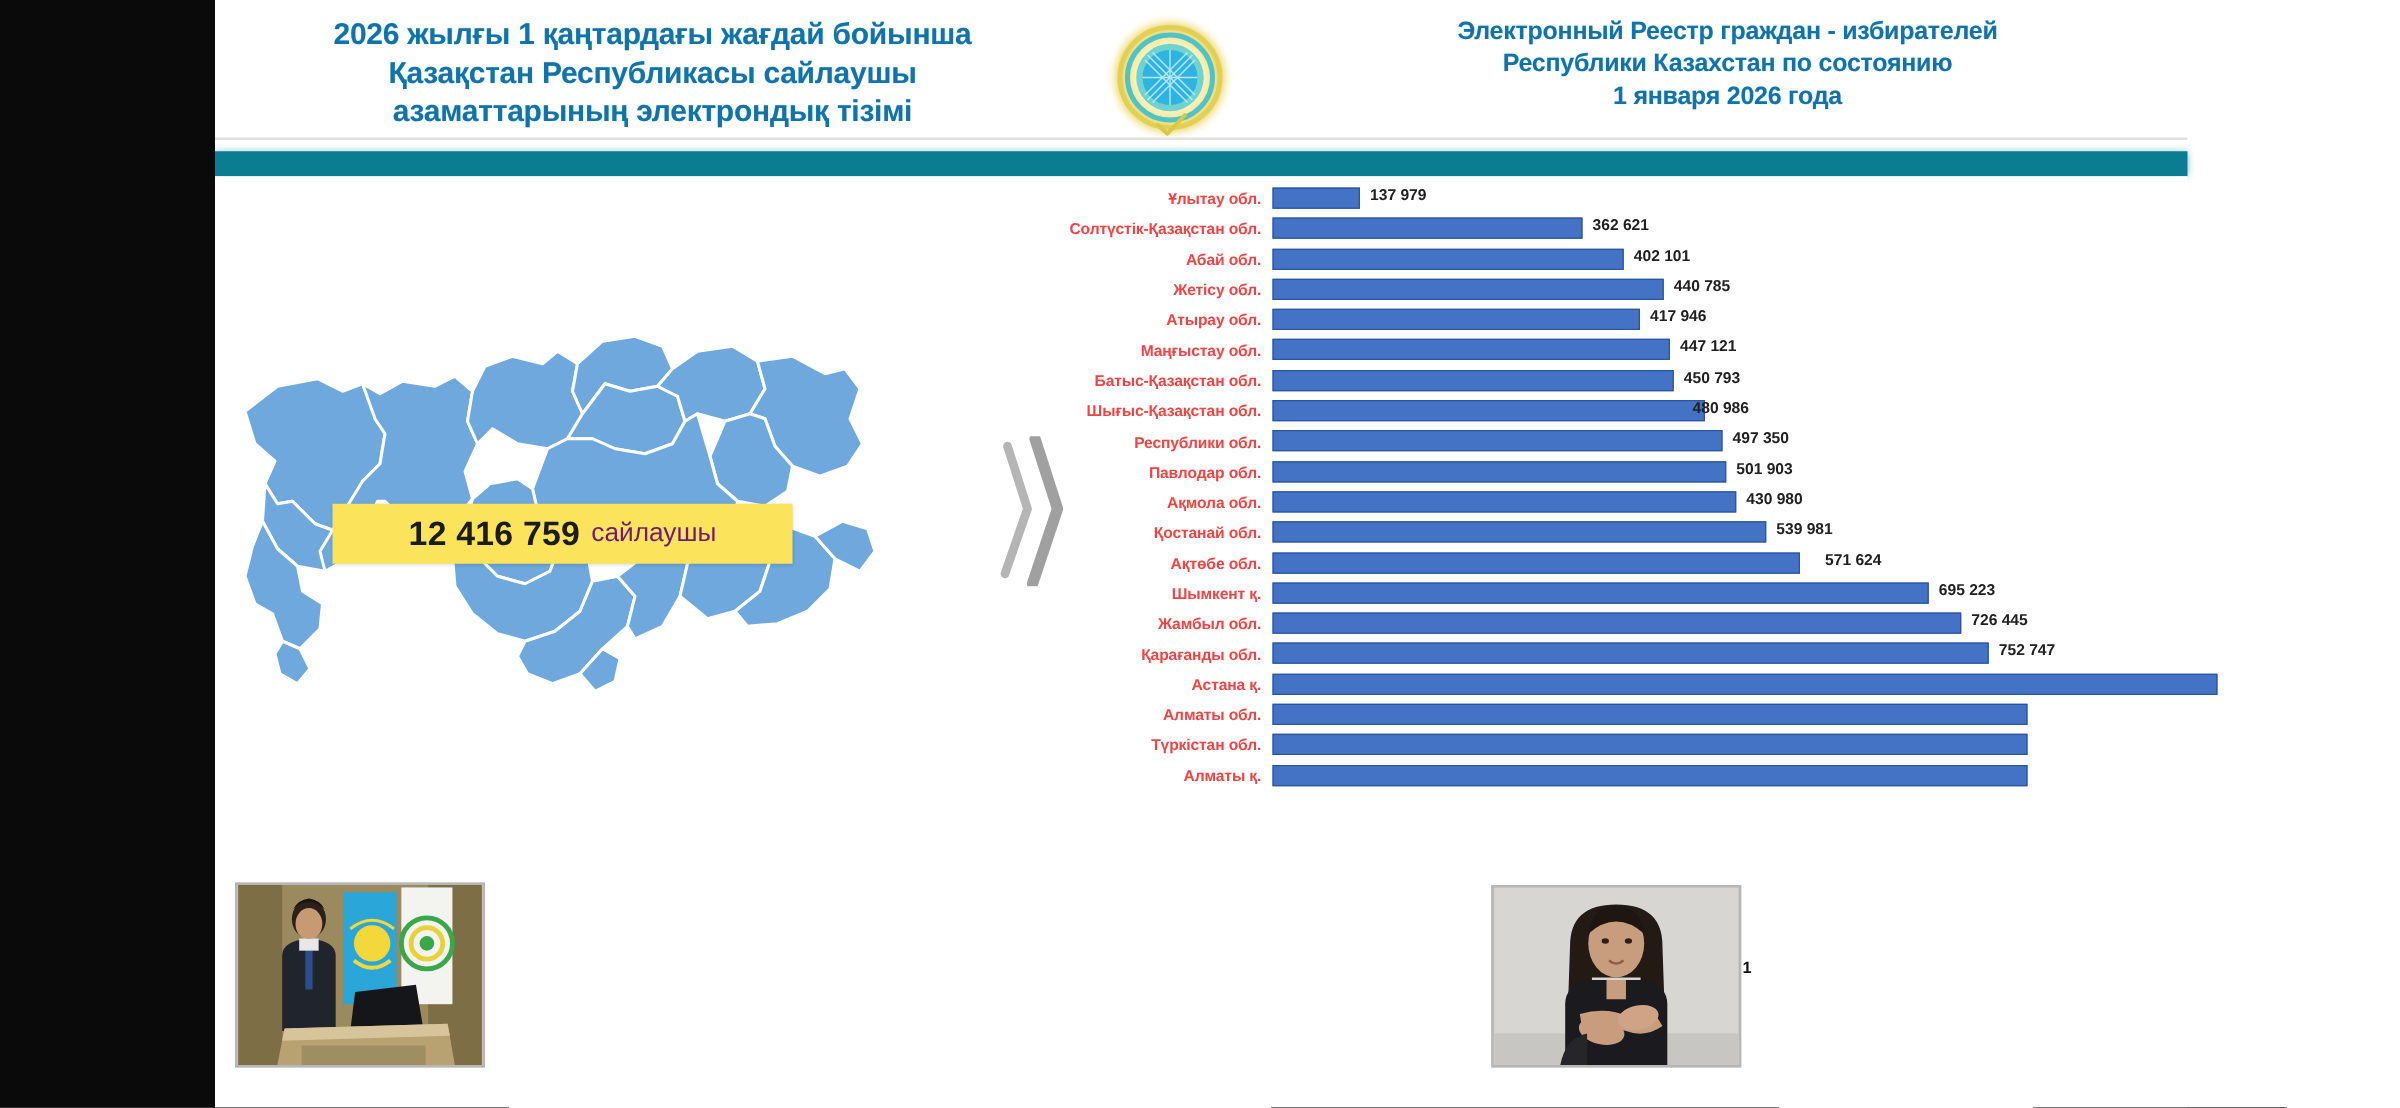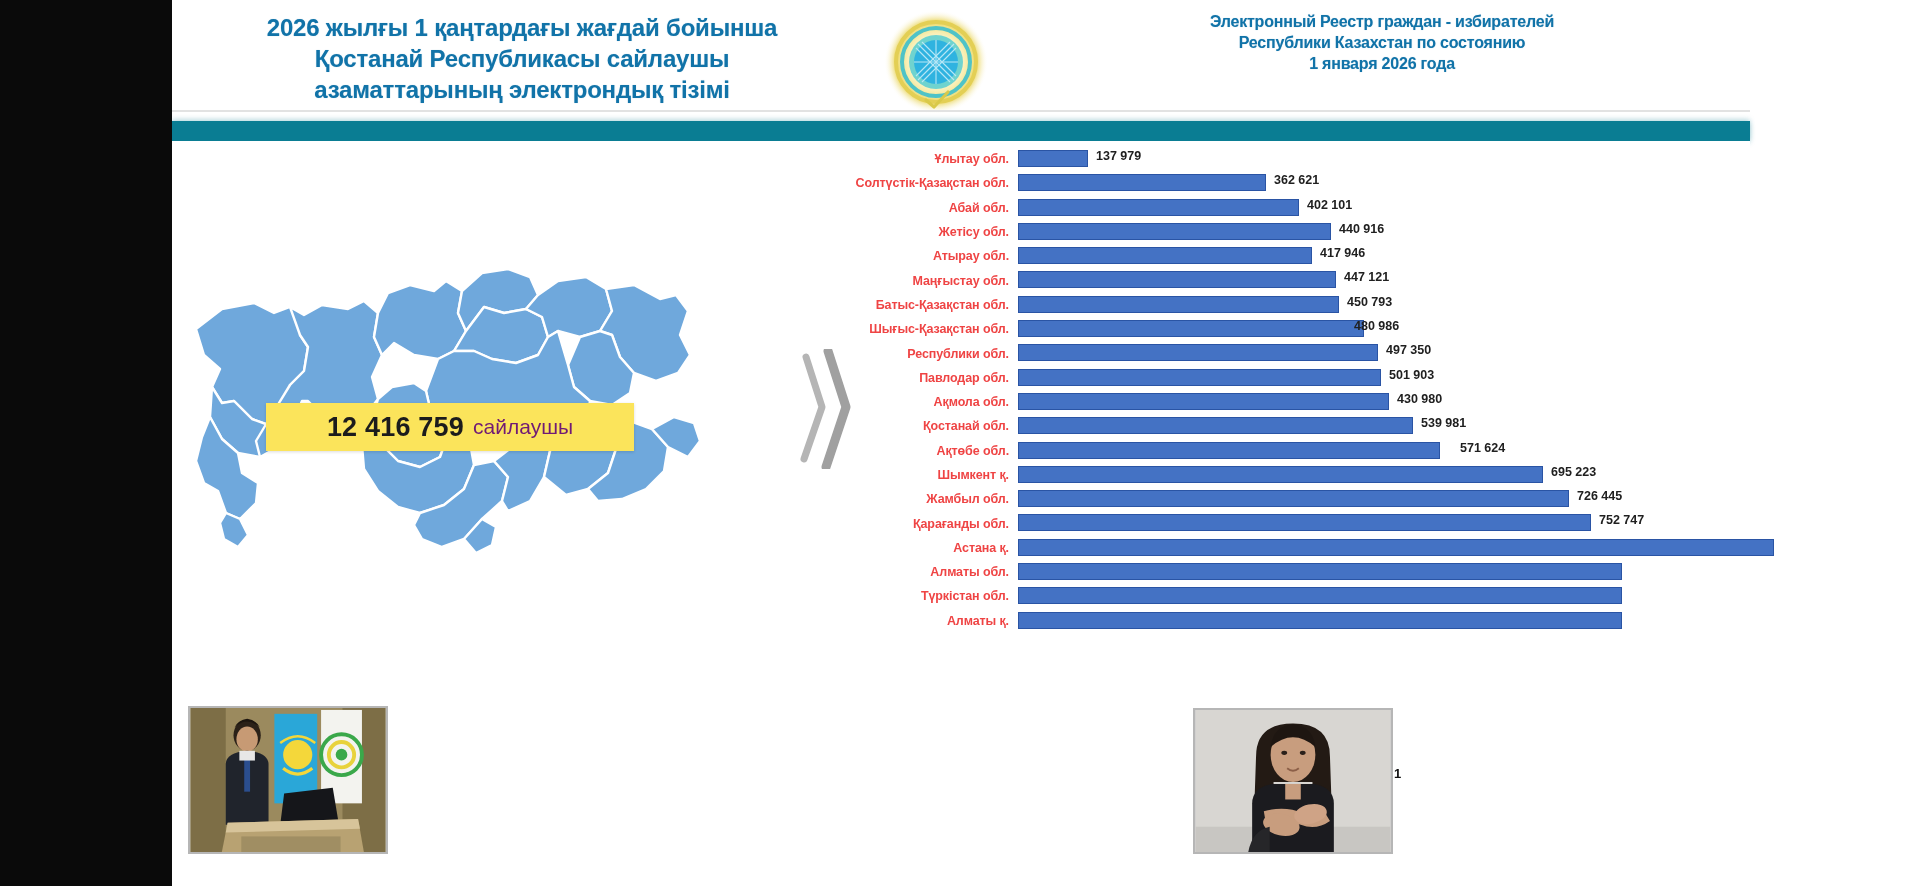--- a/index.html
+++ b/index.html
@@ -39,21 +39,21 @@
     text-align: center;
     letter-spacing: -0.2px;
     text-shadow: 0 0 1px rgba(17,115,168,0.35);
   }
   #hdr-kz {
     left: 30px; top: 12px; width: 640px;
     font-size: 24px;
   }
   #hdr-ru {
     left: 880px; top: 12px; width: 660px;
-    font-size: 16px;
+    font-size: 20px;
   }
   #emblem {
     position: absolute;
     left: 710px; top: 8px;
     width: 108px; height: 108px;
   }
   #header-rule {
     position: absolute;
     left: 0; top: 110px;
     width: 1578px; height: 2px;
@@ -161,21 +161,21 @@
 </head>
 <body>
 
 <div id="screen">
   <div id="slide">
 
     <div id="header">
 
       <div id="hdr-kz" class="hdr-text">
         <div>2026 жылғы 1 қаңтардағы жағдай бойынша</div>
-        <div>Қостанай Республикасы сайлаушы</div>
+        <div>Қазақстан Республикасы сайлаушы</div>
         <div>азаматтарының электрондық тізімі</div>
       </div>
 
       <div id="emblem">
         <svg viewBox="0 0 108 108" xmlns="http://www.w3.org/2000/svg">
           <defs>
             <radialGradient id="glow" cx="50%" cy="50%" r="50%">
               <stop offset="0%" stop-color="#ffffff" stop-opacity="0"></stop>
               <stop offset="55%" stop-color="#f3e27a" stop-opacity="0.55"></stop>
               <stop offset="78%" stop-color="#e8d24f" stop-opacity="0.85"></stop>
@@ -291,21 +291,21 @@
             <div class="bar-label">Абай обл.</div>
             <div class="bar-track">
               <div class="bar" style="width: 281px; background: rgb(68, 114, 196); border-color: rgb(42, 84, 164);"></div>
               <div class="bar-value" style="left: 289px;">402 101</div>
             </div>
           </div>
           <div class="bar-row">
             <div class="bar-label">Жетісу обл.</div>
             <div class="bar-track">
               <div class="bar" style="width: 313px; background: rgb(68, 114, 196); border-color: rgb(42, 84, 164);"></div>
-              <div class="bar-value" style="left: 321px;">440 916</div>
+              <div class="bar-value" style="left: 321px;">440 785</div>
             </div>
           </div>
           <div class="bar-row">
             <div class="bar-label">Атырау обл.</div>
             <div class="bar-track">
               <div class="bar" style="width: 294px; background: rgb(68, 114, 196); border-color: rgb(42, 84, 164);"></div>
               <div class="bar-value" style="left: 302px;">417 946</div>
             </div>
           </div>
           <div class="bar-row">

